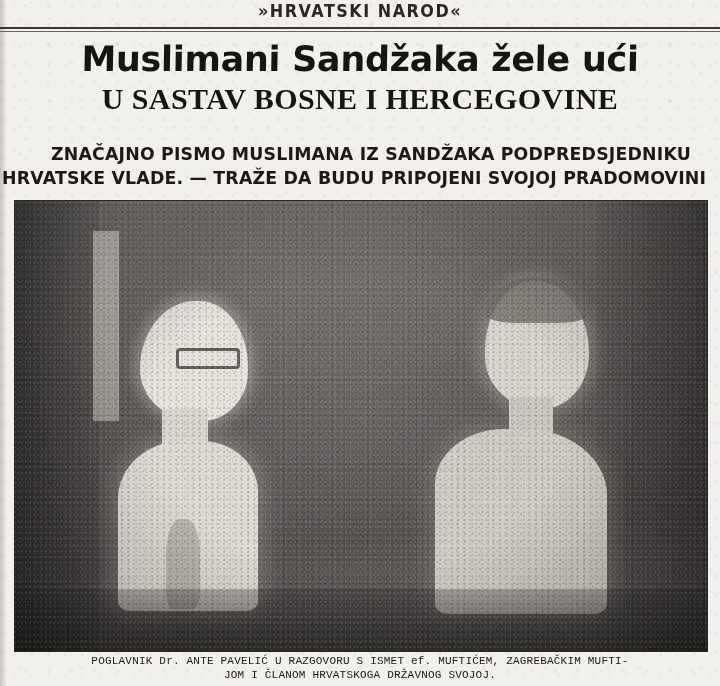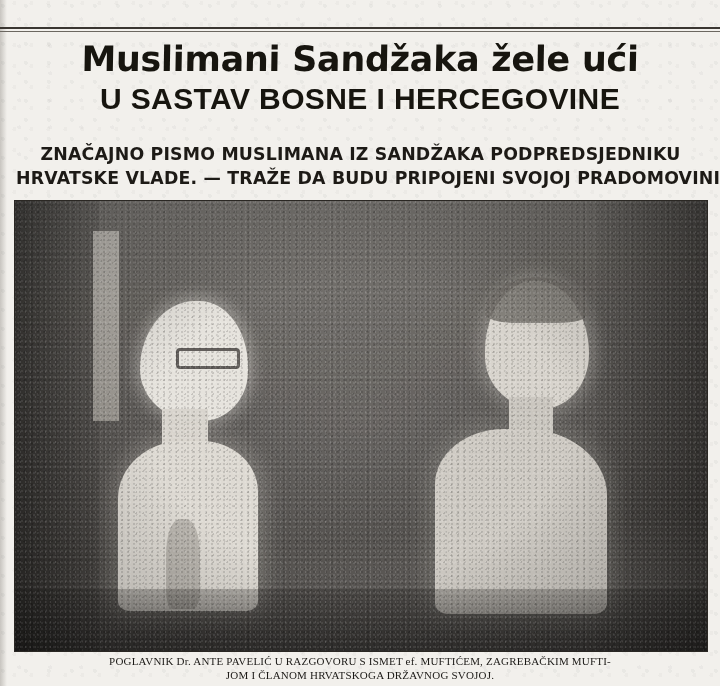--- a/index.html
+++ b/index.html
@@ -73,44 +73,44 @@
     font-weight: bold;
     font-size: 35px;
     line-height: 42px;
     text-align: center;
     color: #17150f;
     letter-spacing: -0.3px;
     padding: 0 6px;
     transform: skewX(-1deg);
   }
   .headline-2 {
-    font-family: Liberation Sans, sans-serif;
+    font-family: Liberation Serif, serif;
     font-weight: bold;
     font-size: 30px;
     line-height: 34px;
     text-align: center;
     color: #17150f;
     letter-spacing: 0.4px;
     margin-top: 2px;
     padding: 0 20px;
   }
 
   
   .subhead {
     position: absolute;
     top: 142px;
-    left: 16px;
+    left: 2px;
     width: 696px;
     font-family: "DejaVu Sans", sans-serif;
     font-weight: bold;
     font-size: 17.5px;
     line-height: 24px;
     color: #1d1a16;
     letter-spacing: 0.2px;
-    text-align: center;
+    text-align: right;
   }
   .subhead .line {
     white-space: nowrap;
     transform: scaleX(0.99);
     transform-origin: left center;
   }
 
   
   .photo-wrap {
     position: absolute;
@@ -261,21 +261,21 @@
     background: linear-gradient(180deg, rgba(30,28,26,0.25), rgba(20,19,18,0.6));
   }
 
   
   .caption {
     position: absolute;
     top: 654px;
     left: 14px;
     width: 692px;
     text-align: center;
-    font-family: Liberation Serif, serif;
+    font-family: Liberation Mono, monospace;
     font-size: 11px;
     line-height: 14px;
     color: #1c1a17;
     letter-spacing: 0.2px;
   }
   .caption .l1 { white-space: nowrap; }
   .caption .l2 { white-space: nowrap; }
   .edge-left {
     position: absolute;
     top: 0; left: 0;
@@ -284,20 +284,21 @@
   }
 </style>
 </head>
 <body>
 
 <div class="page">
 
   <div class="edge-left"></div>
 
   <div class="masthead">
+    <div class="masthead-title">»HRVATSKI NAROD«</div>
     <div class="rule-top"></div>
     <div class="rule-top-2"></div>
   </div>
 
   <div class="headline-block">
     <div class="headline-1">Muslimani Sandžaka žele ući</div>
     <div class="headline-2">U SASTAV BOSNE I HERCEGOVINE</div>
   </div>
 
   <div class="subhead">

